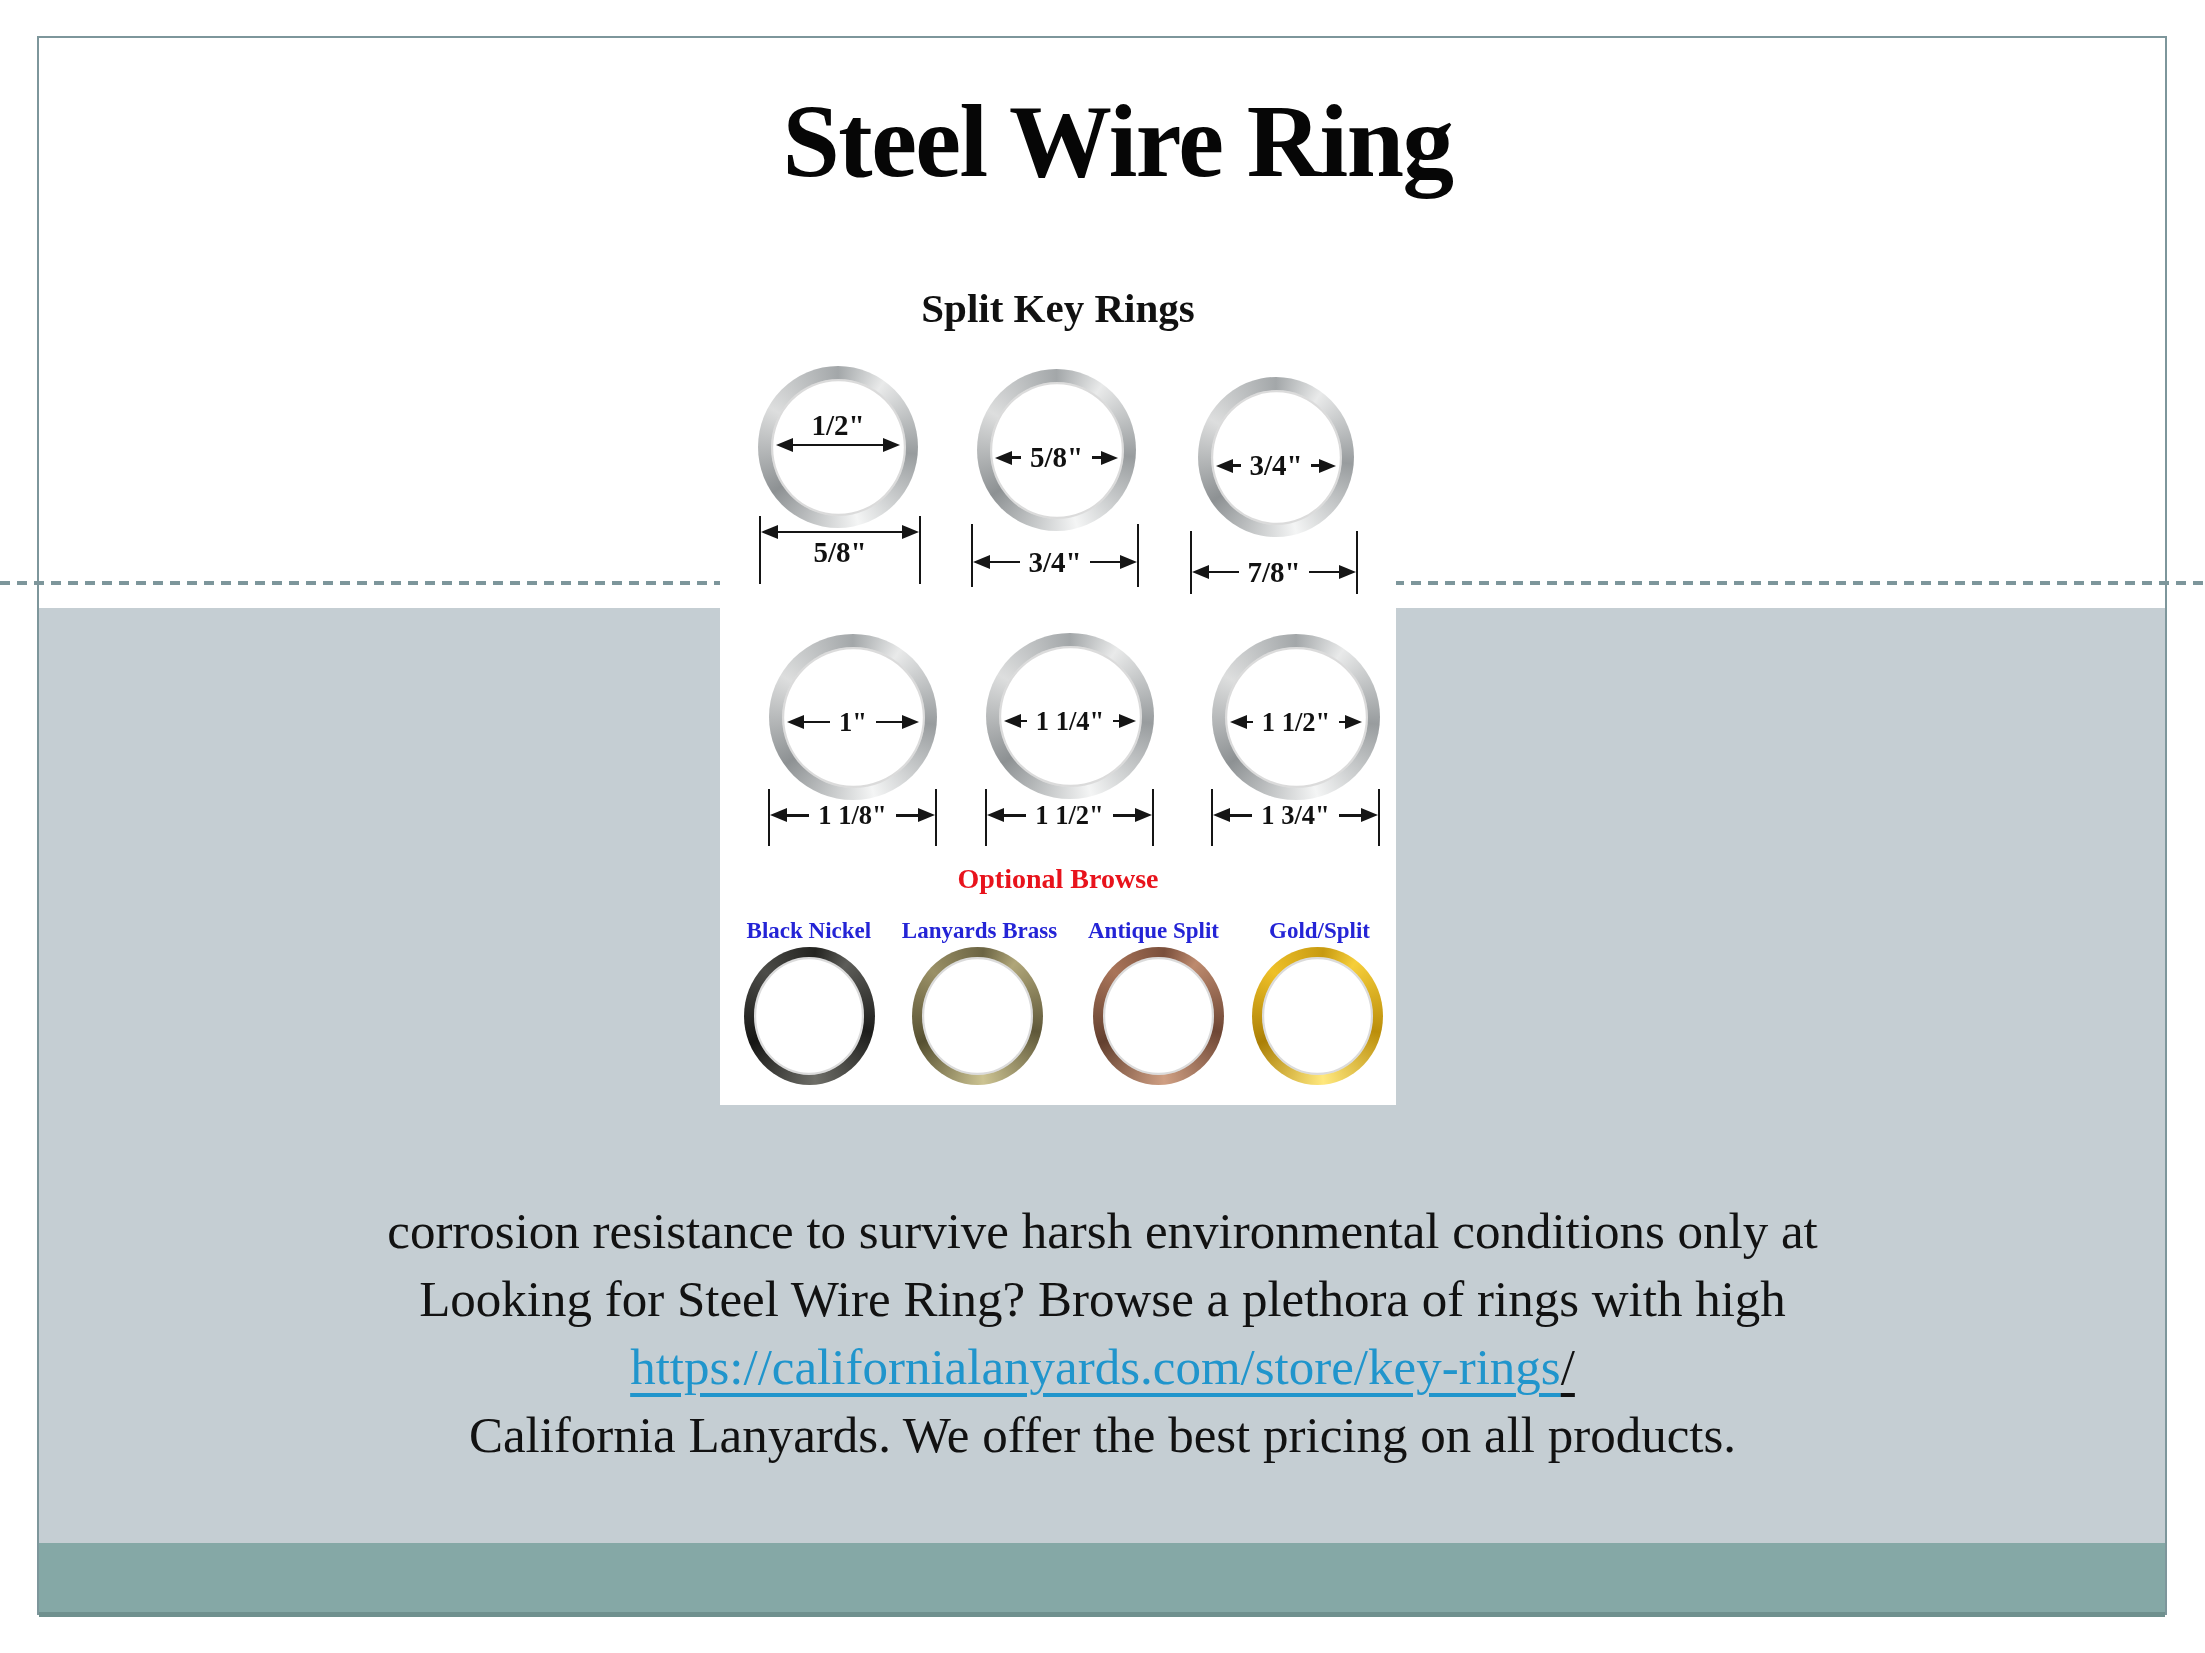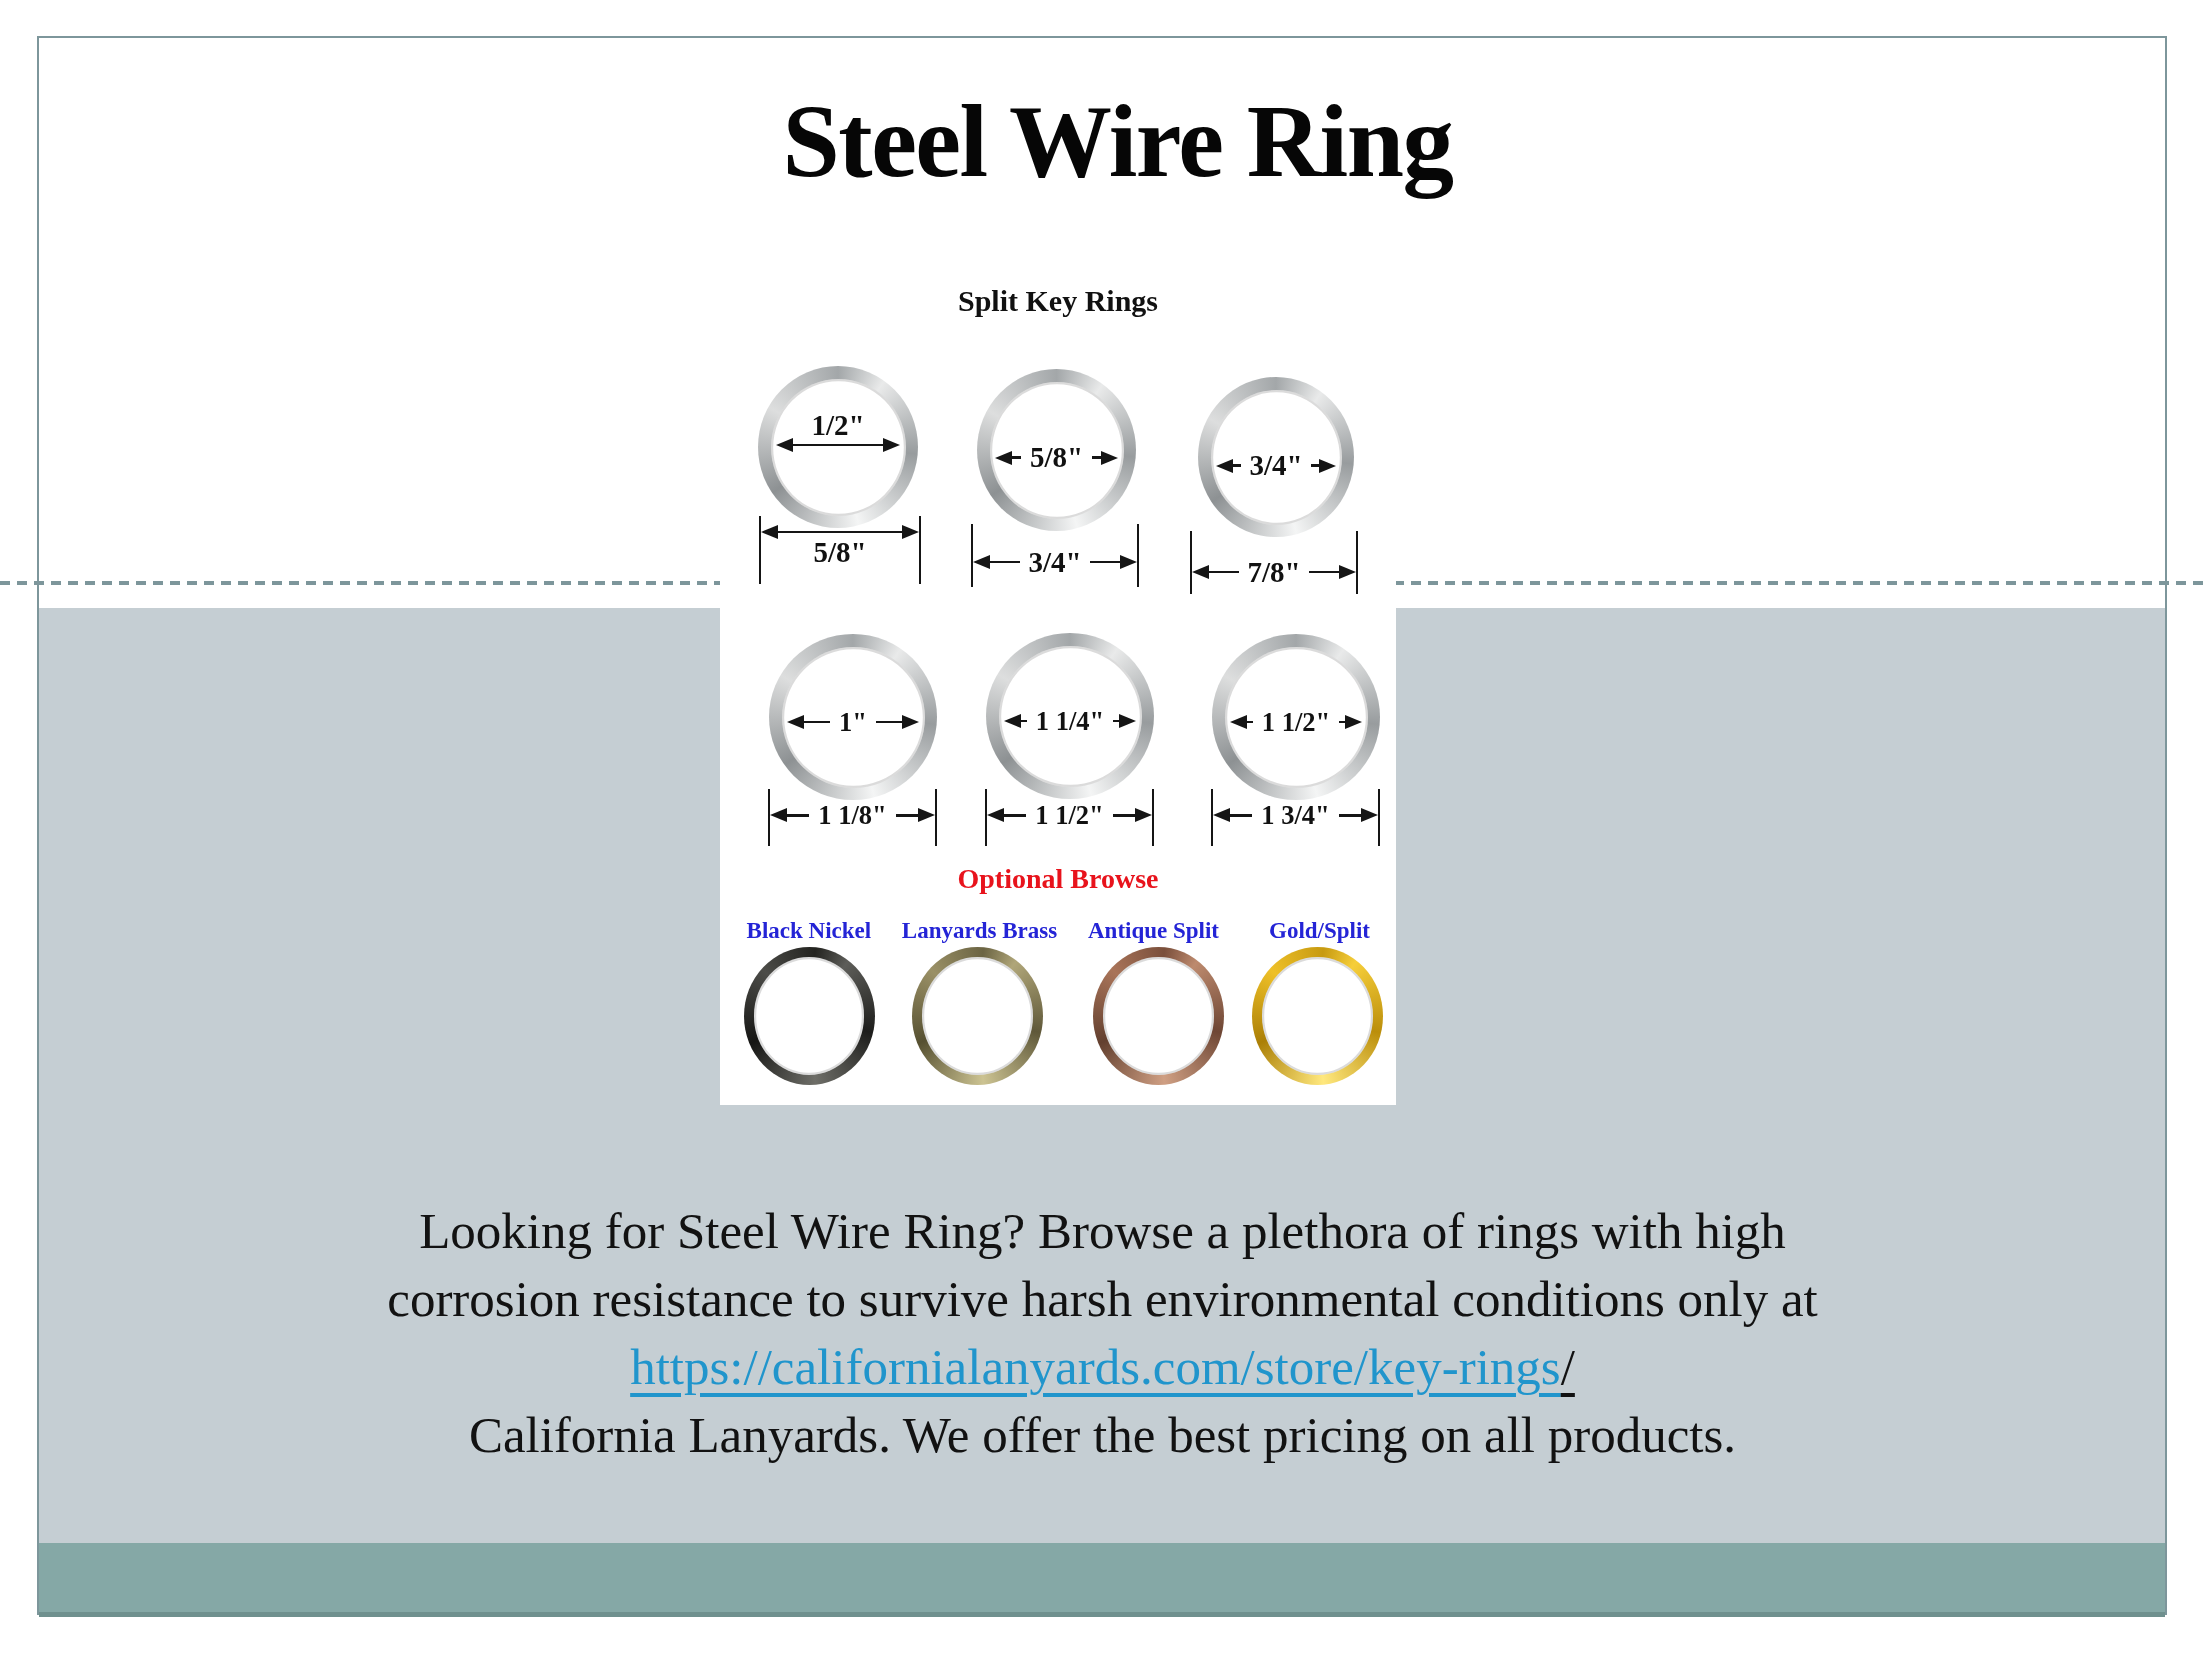--- a/index.html
+++ b/index.html
@@ -20,21 +20,21 @@
             background:repeating-linear-gradient(90deg,#7d969b 0 9.6px, transparent 9.6px 17px); }
 
   
   .title { position:absolute; left:15px; top:82px; width:2205px; text-align:center; z-index:3;
            font-size:103px; font-weight:700; color:#060606; letter-spacing:-1.5px; }
 
   
   .panel { position:absolute; left:720px; top:243px; width:676px; height:862px;
            background:#ffffff; z-index:3; }
   .panel-heading { position:absolute; left:0; top:41px; width:100%; text-align:center;
-                   font-size:30px; font-weight:700; color:#111; }
+                   font-size:41px; font-weight:700; color:#111; }
 
   .ring { position:absolute; border-radius:50%; }
   .ring::after { content:""; position:absolute; border-radius:50%; background:#fff;
                  box-shadow: inset 0 0 0 2.2px rgba(0,0,0,0.14); }
   .silver { background:conic-gradient(from 35deg,#e9eaea,#989c9e 60deg,#f4f5f5 130deg,#8d9193 200deg,#dddede 265deg,#a3a7a9 325deg,#e9eaea); }
   .silver::after { inset:12.5px; }
   .finish-ring::after { inset:10.3px; }
   .bn { background:conic-gradient(from 35deg,#5d5d59,#1d1d1b 70deg,#6e6e68 140deg,#161614 210deg,#4c4c48 280deg,#23231f 330deg,#5d5d59); }
   .ab { background:conic-gradient(from 35deg,#b0a679,#5f5839 70deg,#ccc392 140deg,#565031 210deg,#9a9066 280deg,#6b6443 330deg,#b0a679); }
   .ac { background:conic-gradient(from 35deg,#bd8a6e,#6e4634 70deg,#cf9f83 140deg,#63402f 210deg,#a97459 280deg,#7a4f3b 330deg,#bd8a6e); }
@@ -220,22 +220,22 @@
     <div class="finish-label" style="left:338px;">Antique Split</div>
     <div class="finish-label" style="left:504px;">Gold/Split</div>
 
     <div class="ring finish-ring bn" style="left:23.5px;  top:704px; width:131px; height:138px;"></div>
     <div class="ring finish-ring ab" style="left:192px; top:704px; width:131px; height:138px;"></div>
     <div class="ring finish-ring ac" style="left:373px; top:704px; width:131px; height:138px;"></div>
     <div class="ring finish-ring gb" style="left:532px; top:704px; width:131px; height:138px;"></div>
   </div>
 
   <div class="bodytext">
+    <div>corrosion resistance to survive harsh environmental conditions only at</div>
     <div>Looking for Steel Wire Ring? Browse a plethora of rings with high</div>
-    <div>corrosion resistance to survive harsh environmental conditions only at</div>
     <div>
       <a href="#">https://californialanyards.com/store/key-rings</a><span class="slash">/</span>
     </div>
     <div>California Lanyards. We offer the best pricing on all products.</div>
   </div>
 
 </div>
 
 
 </body></html>

